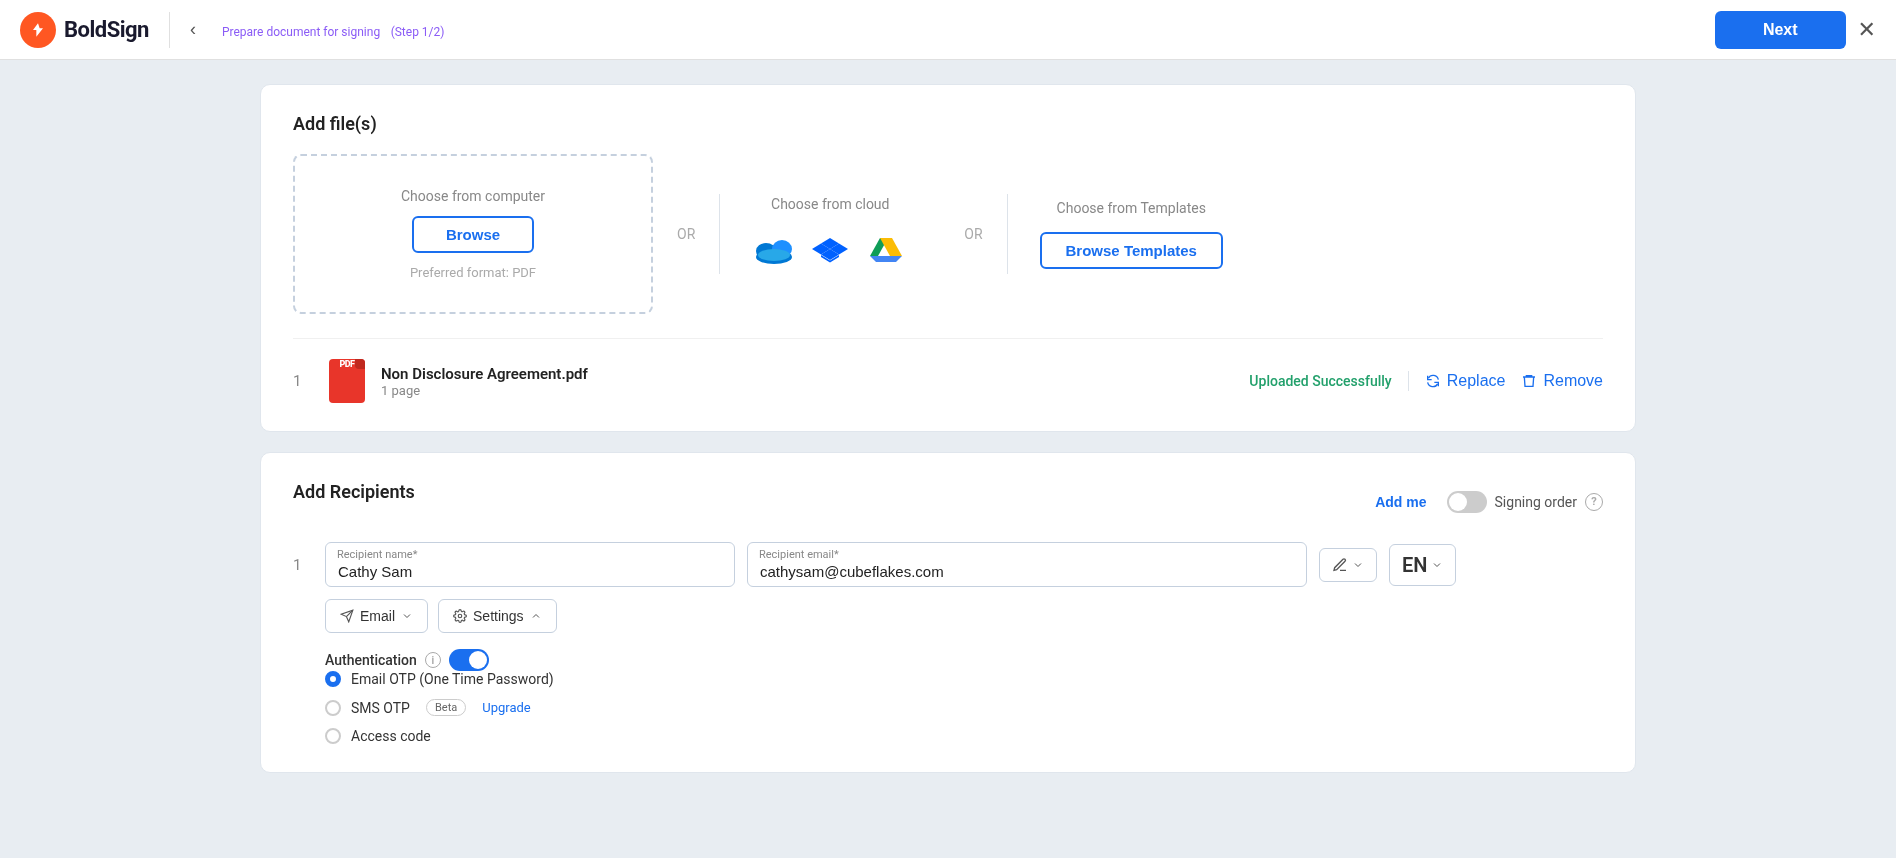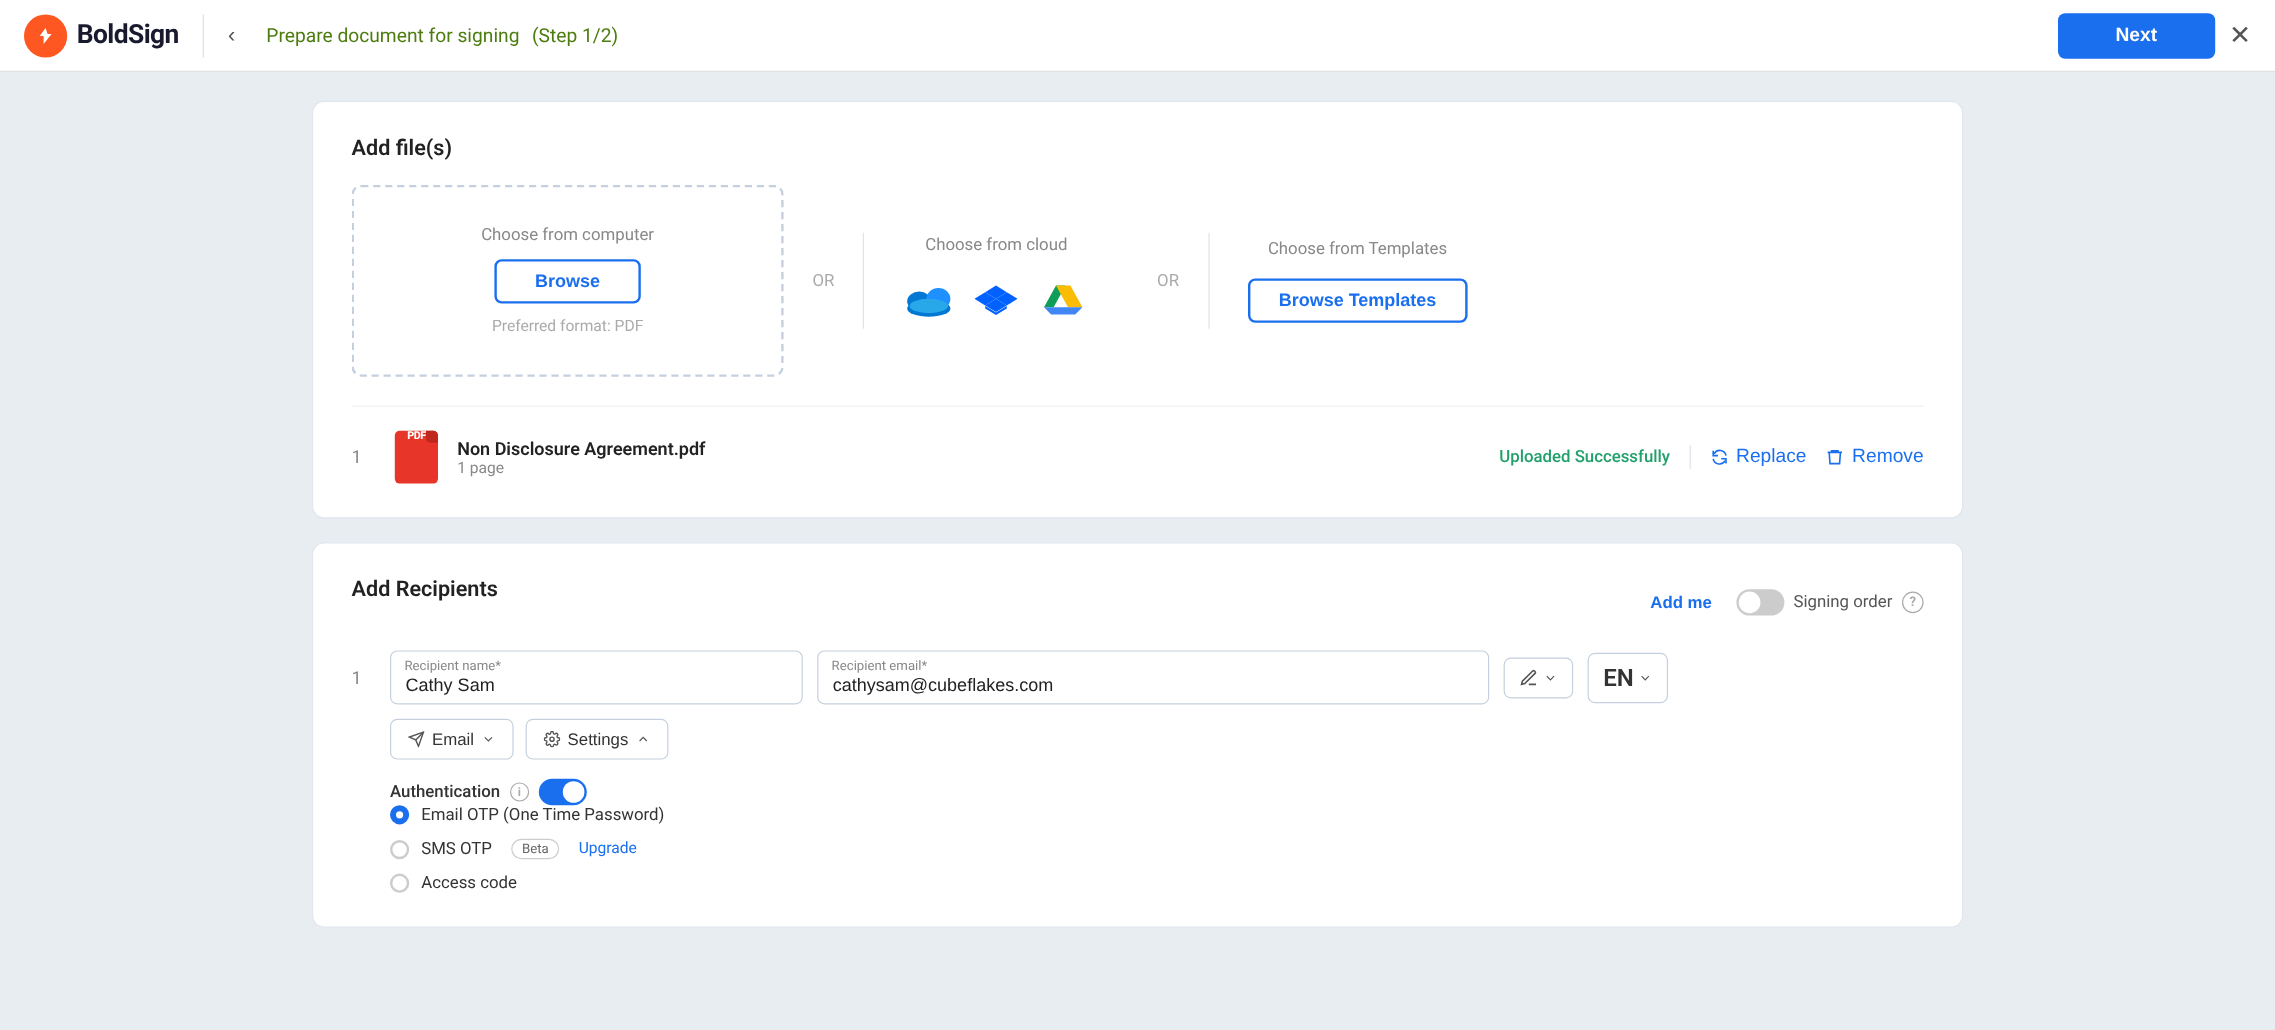--- a/index.html
+++ b/index.html
@@ -7,21 +7,21 @@
 
     
     .header { display: flex; align-items: center; justify-content: space-between; background: #fff; border-bottom: 1px solid #e0e0e0; height: 60px; padding: 0 20px; }
     .header-left { display: flex; align-items: center; gap: 16px; }
     .logo { display: flex; align-items: center; gap: 8px; padding-right: 20px; border-right: 1px solid #e0e0e0; }
     .logo-icon { width: 36px; height: 36px; background: #ff5722; border-radius: 50%; display: flex; align-items: center; justify-content: center; }
     .logo-icon svg { width: 20px; height: 20px; }
     .logo-text { font-size: 22px; font-weight: 700; color: #1a1a2e; letter-spacing: -0.5px; }
     .back-btn { background: none; border: none; cursor: pointer; color: #555; font-size: 18px; padding: 4px; }
     .header-title { font-size: 18px; color: #333; font-weight: 500; }
-    .header-title span { color: #4d7c0f; font-weight: 400; font-size: 16px; margin-left: 6px; margin-top: 36px; }
+    .header-title span { color: #8b5cf6; font-weight: 400; font-size: 12px; margin-left: 6px; margin-top: 36px; }
     .header-right { display: flex; align-items: center; gap: 12px; }
     .next-btn { background: #1a6fef; color: #fff; border: none; border-radius: 6px; padding: 10px 48px; font-size: 16px; font-weight: 600; cursor: pointer; }
     .close-btn { background: none; border: none; cursor: pointer; color: #555; font-size: 22px; }
 
     
     .main { padding: 24px 260px; display: flex; flex-direction: column; gap: 20px; }
 
     
     .card { background: #fff; border-radius: 10px; border: 1px solid #e0e6ed; padding: 28px 32px; }
 
@@ -65,21 +65,21 @@
     .toggle { width: 40px; height: 22px; background: #ccc; border-radius: 11px; position: relative; cursor: pointer; }
     .toggle-knob { width: 18px; height: 18px; background: #fff; border-radius: 50%; position: absolute; top: 2px; left: 2px; }
     .help-icon { width: 18px; height: 18px; border-radius: 50%; border: 1.5px solid #aaa; display: flex; align-items: center; justify-content: center; color: #aaa; font-size: 11px; font-weight: 700; cursor: pointer; }
 
     
     .recipient-row { display: flex; align-items: center; gap: 12px; }
     .recipient-num { color: #888; font-size: 15px; min-width: 20px; }
     .form-group { display: flex; flex-direction: column; position: relative; }
     .form-group label { font-size: 11px; color: #888; position: absolute; top: 6px; left: 12px; }
     .form-group input { border: 1.5px solid #c5d0de; border-radius: 6px; padding: 20px 12px 6px 12px; font-size: 15px; color: #222; outline: none; width: 100%; }
-    .name-field { width: 344px; }
+    .name-field { width: 410px; }
     .email-field { width: 560px; }
     .action-dropdown { display: flex; align-items: center; gap: 4px; border: 1.5px solid #c5d0de; border-radius: 6px; padding: 8px 12px; cursor: pointer; background: #fff; color: #333; font-size: 14px; }
     .lang-dropdown { display: flex; align-items: center; gap: 4px; border: 1.5px solid #c5d0de; border-radius: 6px; padding: 8px 12px; cursor: pointer; background: #fff; color: #333; font-size: 20px; font-weight: 600; }
 
     
     .recipient-settings-row { display: flex; align-items: center; gap: 10px; margin-top: 12px; margin-left: 32px; }
     .email-btn { display: flex; align-items: center; gap: 6px; border: 1.5px solid #c5d0de; border-radius: 6px; padding: 8px 14px; cursor: pointer; background: #fff; color: #333; font-size: 14px; }
     .settings-btn { display: flex; align-items: center; gap: 6px; border: 1.5px solid #c5d0de; border-radius: 6px; padding: 8px 14px; cursor: pointer; background: #fff; color: #333; font-size: 14px; }
 
     

